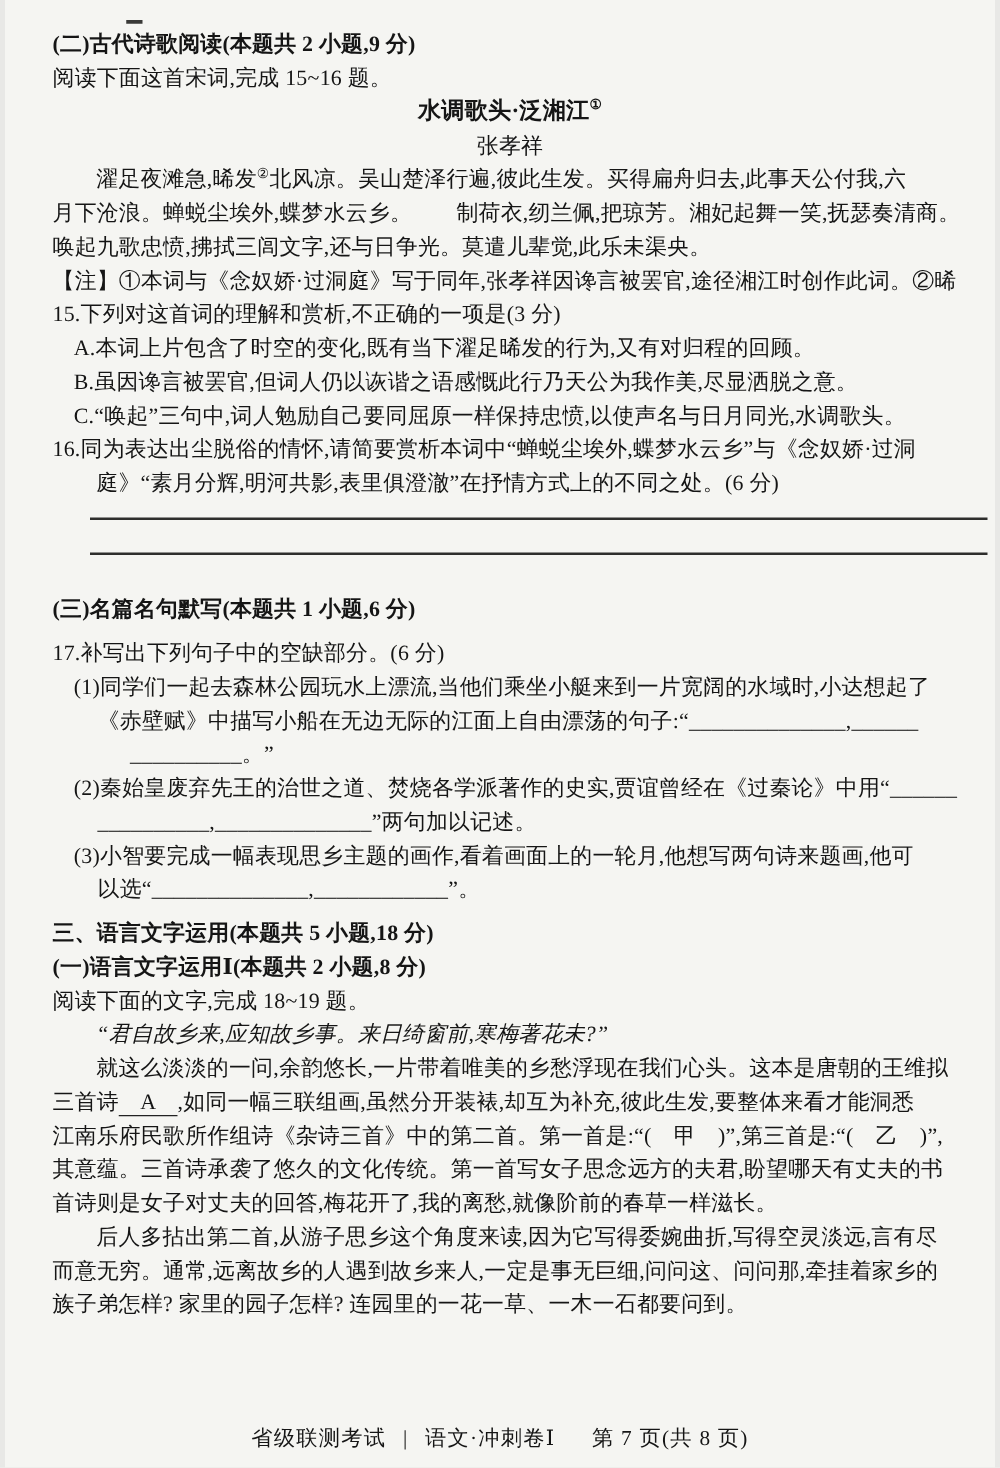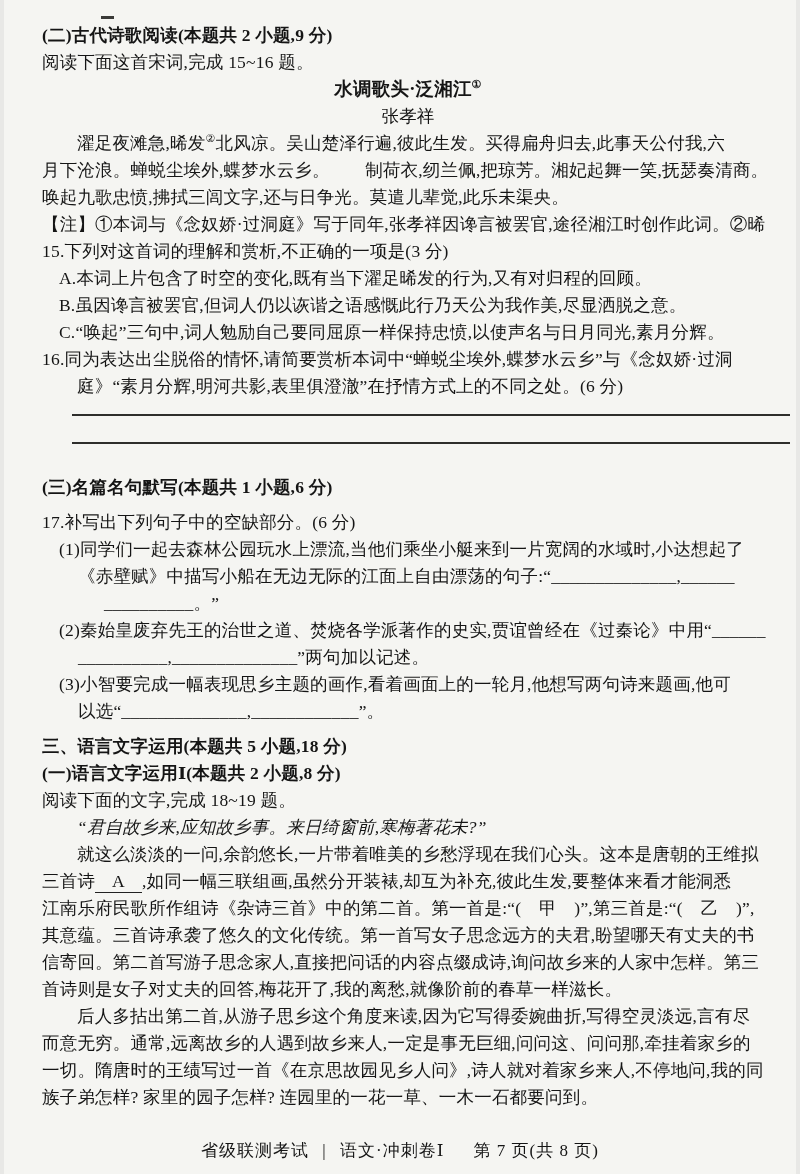--- a/index.html
+++ b/index.html
@@ -72,21 +72,21 @@
 
   <div class="line indent-2em"><span>濯足夜滩急,晞发</span><sup>②</sup><span>北风凉。吴山楚泽行遍,彼此生发。买得扁舟归去,此事天公付我,六</span></div>
   <div class="line">月下沧浪。蝉蜕尘埃外,蝶梦水云乡。　　制荷衣,纫兰佩,把琼芳。湘妃起舞一笑,抚瑟奏清商。</div>
   <div class="line">唤起九歌忠愤,拂拭三闾文字,还与日争光。莫遣儿辈觉,此乐未渠央。</div>
 
   <div class="line">【注】①本词与《念奴娇·过洞庭》写于同年,张孝祥因谗言被罢官,途径湘江时创作此词。②晞</div>
 
   <div class="line">15.下列对这首词的理解和赏析,不正确的一项是(3 分)</div>
   <div class="line ind-1">A.本词上片包含了时空的变化,既有当下濯足晞发的行为,又有对归程的回顾。</div>
   <div class="line ind-1">B.虽因谗言被罢官,但词人仍以诙谐之语感慨此行乃天公为我作美,尽显洒脱之意。</div>
-  <div class="line ind-1">C.“唤起”三句中,词人勉励自己要同屈原一样保持忠愤,以使声名与日月同光,素月分辉。</div>
+  <div class="line ind-1">C.“唤起”三句中,词人勉励自己要同屈原一样保持忠愤,以使声名与日月同光,水调歌头。</div>
 
   <div class="line">16.同为表达出尘脱俗的情怀,请简要赏析本词中“蝉蜕尘埃外,蝶梦水云乡”与《念奴娇·过洞</div>
   <div class="line cont-q16">庭》“素月分辉,明河共影,表里俱澄澈”在抒情方式上的不同之处。(6 分)</div>
 
   <div class="answer-zone">
     <div class="ans-line"></div>
     <div class="ans-line"></div>
   </div>
 
   <div class="line bold">(三)名篇名句默写(本题共 1 小题,6 分)</div>
@@ -102,26 +102,24 @@
   <div class="line bold gap-sm">三、语言文字运用(本题共 5 小题,18 分)</div>
   <div class="line bold">(一)语言文字运用Ⅰ(本题共 2 小题,8 分)</div>
   <div class="line">阅读下面的文字,完成 18~19 题。</div>
 
   <div class="line indent-2em quote-line">“君自故乡来,应知故乡事。来日绮窗前,寒梅著花未?”</div>
 
   <div class="line indent-2em">就这么淡淡的一问,余韵悠长,一片带着唯美的乡愁浮现在我们心头。这本是唐朝的王维拟</div>
   <div class="line"><span>三首诗</span><span class="blank-a">A</span><span>,如同一幅三联组画,虽然分开装裱,却互为补充,彼此生发,要整体来看才能洞悉</span></div>
   <div class="line">江南乐府民歌所作组诗《杂诗三首》中的第二首。第一首是:“(　甲　)”,第三首是:“(　乙　)”,</div>
   <div class="line">其意蕴。三首诗承袭了悠久的文化传统。第一首写女子思念远方的夫君,盼望哪天有丈夫的书</div>
-  <div class="line">信寄回。第二首写游子思念家人,直接把问话的内容点缀成诗,询问故乡来的人家中怎样。第三</div>
   <div class="line">首诗则是女子对丈夫的回答,梅花开了,我的离愁,就像阶前的春草一样滋长。</div>
 
   <div class="line indent-2em">后人多拈出第二首,从游子思乡这个角度来读,因为它写得委婉曲折,写得空灵淡远,言有尽</div>
   <div class="line">而意无穷。通常,远离故乡的人遇到故乡来人,一定是事无巨细,问问这、问问那,牵挂着家乡的</div>
-  <div class="line">一切。隋唐时的王绩写过一首《在京思故园见乡人问》,诗人就对着家乡来人,不停地问,我的同</div>
   <div class="line">族子弟怎样? 家里的园子怎样? 连园里的一花一草、一木一石都要问到。</div>
 
   <div class="footer">
     <span>省级联测考试</span>
     <span>|</span>
     <span>语文·冲刺卷Ⅰ</span>
     <span class="pageinfo">第 7 页(共 8 页)</span>
   </div>
 </div>
 

